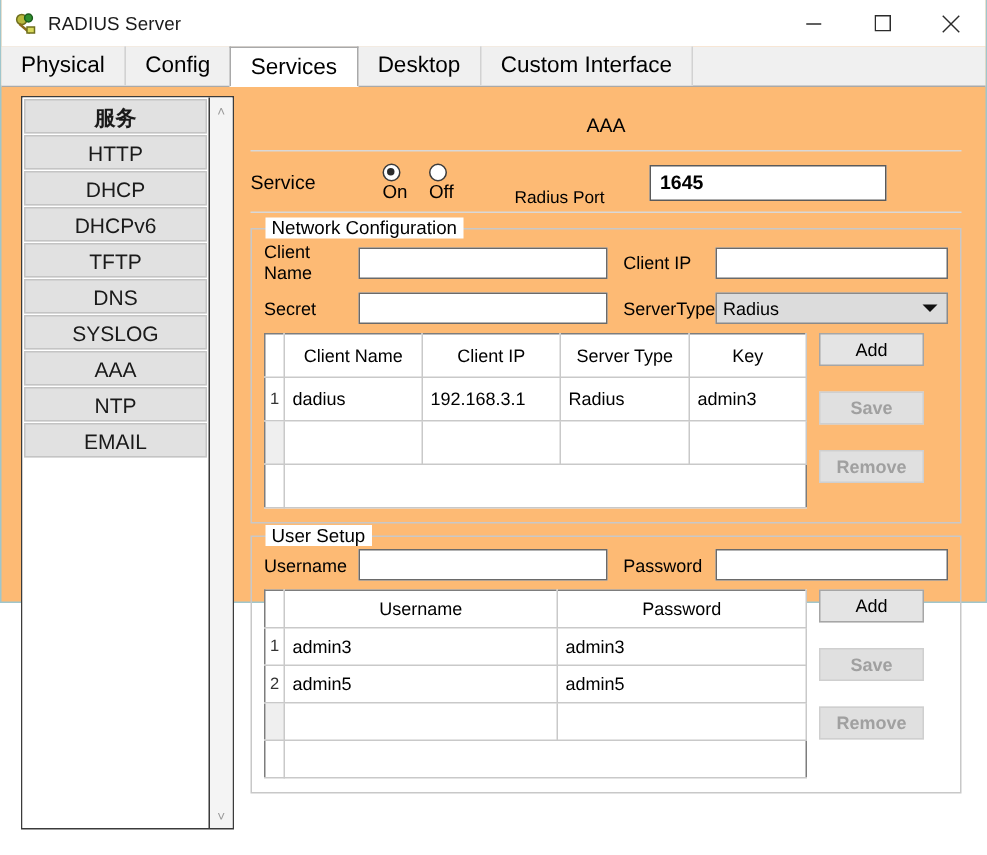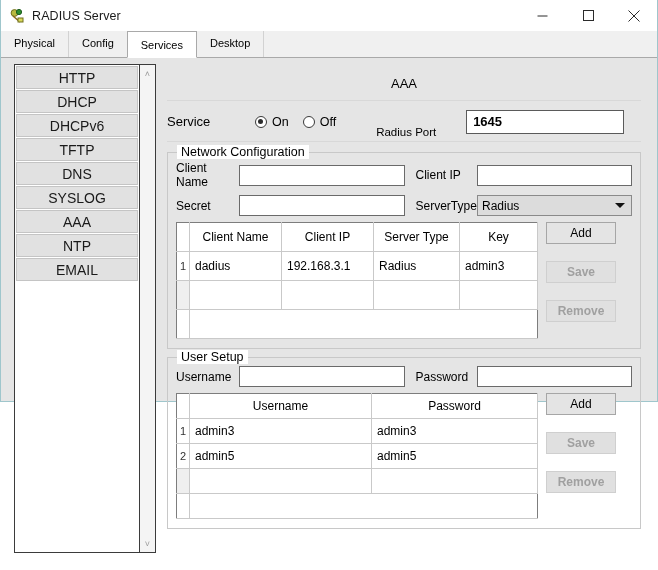--- a/index.html
+++ b/index.html
@@ -7,21 +7,21 @@
     margin: 0; padding: 0;
     width: 658px; height: 570px;
     background: #ffffff;
     font-family: "Liberation Sans", sans-serif;
     overflow: hidden;
   }
 
   #window {
     position: relative;
     width: 658px; height: 402px;
-    background: #e5e5e5;
+    background: #fdba74;
     border: 1px solid #9fc6cc;
     border-top: none;
   }
 
   
   #titlebar {
     position: absolute; left: 0; top: 0;
     width: 656px; height: 31px;
     background: #ffffff;
     display: flex; align-items: center;
@@ -47,21 +47,21 @@
   #tabstrip {
     position: absolute; left: 0; top: 31px;
     width: 656px; height: 27px;
     background: #f0f0f0;
     border-bottom: 1px solid #a9a9a9;
     display: flex; align-items: flex-end;
   }
   .tab {
     height: 26px; line-height: 25px;
     padding: 0 13px;
-    font-size: 11px; color: #000;
+    font-size: 15px; color: #000;
     background: #f0f0f0;
     border-left: 1px solid #d2d2d2;
     border-right: 1px solid #d2d2d2;
     margin-left: -1px;
     white-space: nowrap;
   }
   .tab:first-child { border-left: none; margin-left: 0; }
   .tab.active {
     background: #ffffff;
     border: 1px solid #a9a9a9;
@@ -123,21 +123,21 @@
   #title-sep {
     height: 1px; background: #d8d8d8; margin-bottom: 1px;
   }
 
   
   #service-row {
     height: 40px; display: flex; align-items: center;
     border-bottom: 1px solid #d8d8d8;
   }
   #service-label { font-size: 13px; width: 88px; }
-  .radio-wrap { display: flex; align-items: center; margin-right: 14px; }
+  .radio-wrap { display: flex; align-items: flex-start; margin-right: 14px; flex-direction: column; }
   .radio {
     width: 12px; height: 12px; border-radius: 50%;
     border: 1.4px solid #3a3a3a; background: #fff;
     position: relative; margin-right: 5px;
   }
   .radio.on::after {
     content: ''; position: absolute;
     left: 2.2px; top: 2.2px; width: 5.2px; height: 5.2px;
     border-radius: 50%; background: #2b2b2b;
   }
@@ -268,24 +268,26 @@
           </svg>
       </div>
     </div>
   </div>
 
   <div id="tabstrip">
     <div class="tab">Physical</div>
     <div class="tab">Config</div>
     <div class="tab active">Services</div>
     <div class="tab">Desktop</div>
+    <div class="tab">Custom Interface</div>
   </div>
 
   <div id="sidebar">
     <div id="sidelist">
+      <div class="side-item header">服务</div>
       <div class="side-item">HTTP</div>
       <div class="side-item">DHCP</div>
       <div class="side-item">DHCPv6</div>
       <div class="side-item">TFTP</div>
       <div class="side-item">DNS</div>
       <div class="side-item">SYSLOG</div>
       <div class="side-item">AAA</div>
       <div class="side-item">NTP</div>
       <div class="side-item">EMAIL</div>
     </div>

